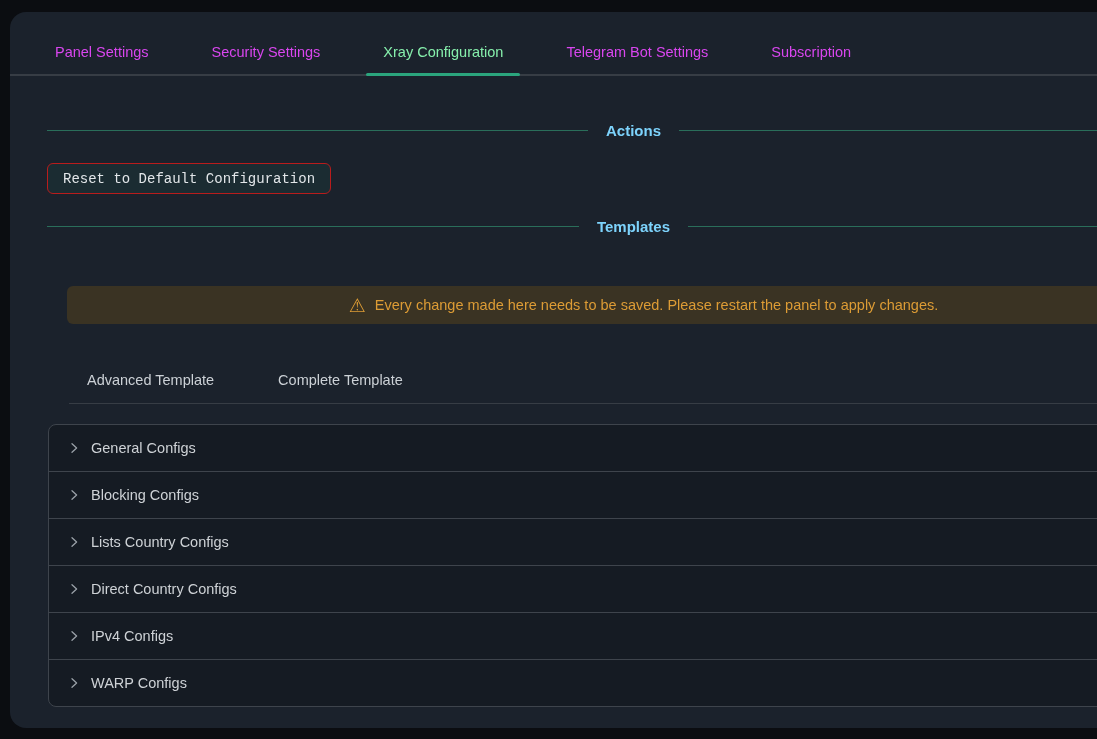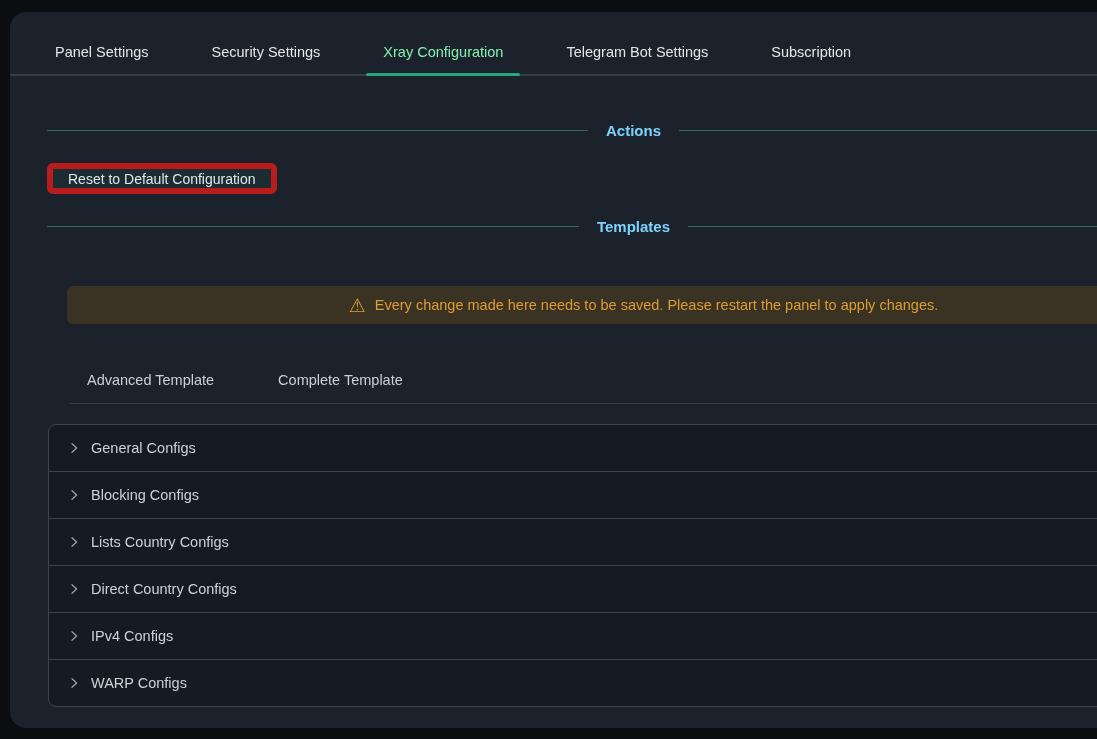--- a/index.html
+++ b/index.html
@@ -25,21 +25,21 @@
     display: flex;
     align-items: flex-end;
     padding: 18px 0 0 28px;
     border-bottom: 2px solid #373d45;
   }
   .tab {
     position: relative;
     padding: 12px 17px 12px;
     font-size: 14.5px;
     line-height: 20px;
-    color: #e5e5e5;
+    color: #d946ef;
     cursor: pointer;
     white-space: nowrap;
   }
   .tab + .tab { margin-left: 29px; }
   .tab.active { color: #86efac; font-weight: 400; }
   .tab.active::after {
     content: "";
     position: absolute;
     left: 0; right: 0; bottom: -2px;
     height: 3px;
@@ -62,25 +62,25 @@
     font-weight: 700;
     font-size: 15px;
     white-space: nowrap;
   }
   .reset-btn {
     display: inline-block;
     margin-top: 23px;
     height: 31px;
     padding: 0 15px;
     background: rgba(43,165,125,0.08);
-    border: 6px solid #b91c1c;
+    border: 1px solid #b91c1c;
     border-radius: 6px;
     color: #e2e6e9;
     font-size: 14px;
-    font-family: Liberation Sans, sans-serif;
+    font-family: Liberation Mono, monospace;
     cursor: pointer;
   }
   
   .alert {
     margin: 50px 0 0 20px;
     height: 38px;
     background: #3a3323;
     border-radius: 6px;
     display: flex;
     align-items: center;

